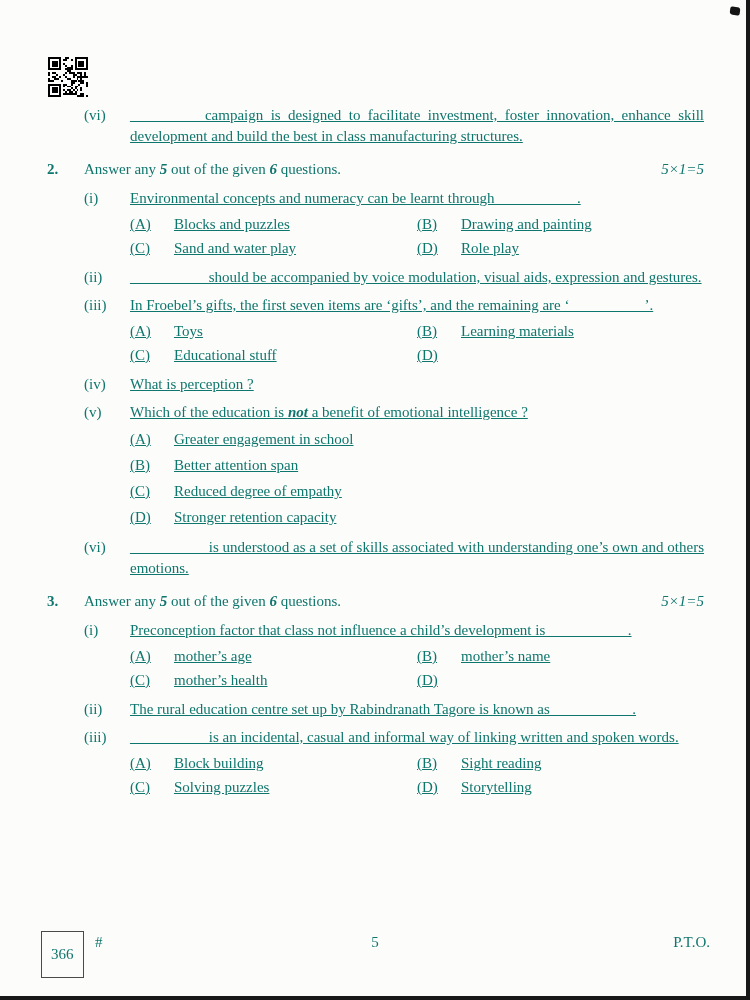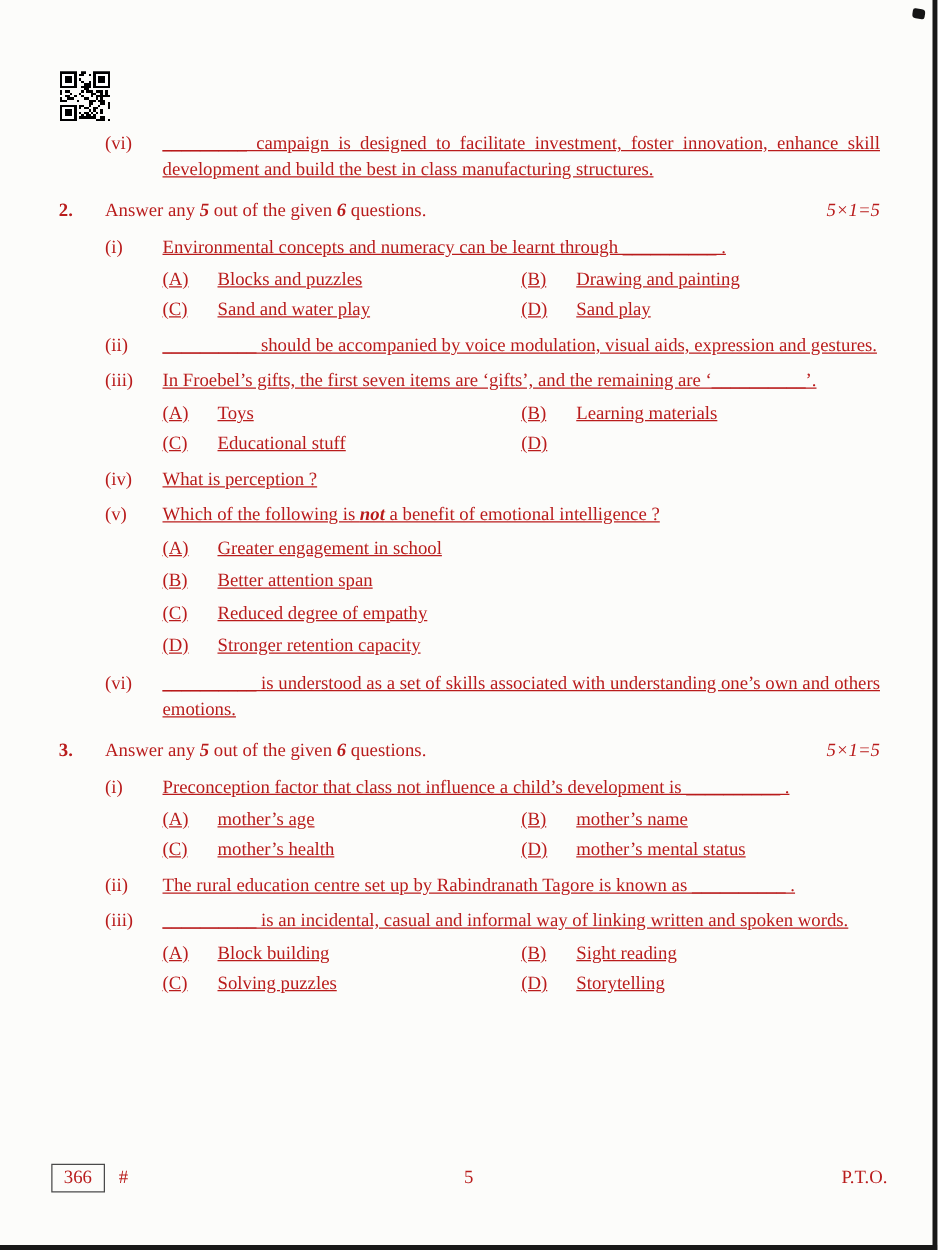--- a/index.html
+++ b/index.html
@@ -1,18 +1,18 @@
 <!DOCTYPE html>
 <html><head>
 <meta charset="utf-8">
 <style>
   html,body { margin:0; padding:0; background:#777; }
   .page {
     position:relative; width:750px; height:1000px; margin:0 auto;
-    background:#fcfcfa; color:#b91c1c; overflow:hidden;
+    background:#fcfcfa; color:#0f766e; overflow:hidden;
     font-family:"Liberation Serif","DejaVu Serif",serif;
     font-size:15px; line-height:21px;
   }
   .content { position:absolute; left:47px; right:46px; top:0; }
 
   .qr-wrap { width:40px; height:40px; margin:57px 0 8px 1px; }
 
   .q-row { display:flex; margin-left:37px; margin-bottom:7px; }
   .q-label { flex:0 0 46px; }
   .q-body { flex:1; min-width:0;text-decoration:underline; }
@@ -24,21 +24,21 @@
   .opt-label { flex:0 0 44px; }
 
   .section-head { display:flex; margin:12px 0 8px 0; }
   .sec-num { flex:0 0 37px; font-weight:bold; }
   .sec-text { }
   .sec-marks { margin-left:auto; font-style:italic; }
   .sec-text b { font-style:italic; }
   .em-not { font-weight:bold; font-style:italic; }
 
   .footer { position:absolute; left:0; right:0; top:931px; height:26px; }
-  .code-box { position:absolute; left:41px; top:0; border:1.5px solid #4a4a4a; padding:0 9px; line-height:21px; }
+  .code-box { position:absolute; left:41px; top:0; border:1.5px solid #4a4a4a; padding:12px 9px; line-height:21px; }
   .hash { position:absolute; left:95px; top:1px; }
   .page-num { position:absolute; left:0; right:0; top:1px; text-align:center; }
   .pto { position:absolute; right:40px; top:1px; }
 
   .scan-edge-right { position:absolute; right:0; top:0; width:4px; height:100%; background:#181818; }
   .scan-edge-bottom { position:absolute; left:0; bottom:0; width:100%; height:4px; background:#181818; }
   .scan-mark-top { position:absolute; top:7px; right:10px; width:10px; height:8px; background:#141414; border-radius:2px 3px 2px 3px; transform:rotate(8deg); }
 </style>
 </head>
 <body>
@@ -196,21 +196,21 @@
           <div class="opt">
               <span class="opt-label">(B)</span>
               <span class="opt-text">Drawing and painting</span>
             </div>
           <div class="opt">
               <span class="opt-label">(C)</span>
               <span class="opt-text">Sand and water play</span>
             </div>
           <div class="opt">
               <span class="opt-label">(D)</span>
-              <span class="opt-text">Sand play</span>
+              <span class="opt-text">Role play</span>
             </div>
         </div>
       </div>
     </div>
 
     <div class="q-row">
       <span class="q-label">(ii)</span>
       <div class="q-body">
         <div class="q-text">__________ should be accompanied by voice modulation, visual aids, expression and gestures.</div>
       </div>
@@ -243,21 +243,21 @@
     <div class="q-row">
       <span class="q-label">(iv)</span>
       <div class="q-body">
         <div class="q-text">What is perception ?</div>
       </div>
     </div>
 
     <div class="q-row">
       <span class="q-label">(v)</span>
       <div class="q-body">
-        <div class="q-text"><span>Which of the following is </span><span class="em-not">not</span><span> a benefit of emotional intelligence ?</span></div>
+        <div class="q-text"><span>Which of the education is </span><span class="em-not">not</span><span> a benefit of emotional intelligence ?</span></div>
         <div class="opts one-col">
           <div class="opt">
               <span class="opt-label">(A)</span>
               <span class="opt-text">Greater engagement in school</span>
             </div>
           <div class="opt">
               <span class="opt-label">(B)</span>
               <span class="opt-text">Better attention span</span>
             </div>
           <div class="opt">
@@ -297,21 +297,20 @@
           <div class="opt">
               <span class="opt-label">(B)</span>
               <span class="opt-text">mother’s name</span>
             </div>
           <div class="opt">
               <span class="opt-label">(C)</span>
               <span class="opt-text">mother’s health</span>
             </div>
           <div class="opt">
               <span class="opt-label">(D)</span>
-              <span class="opt-text">mother’s mental status</span>
             </div>
         </div>
       </div>
     </div>
 
     <div class="q-row">
       <span class="q-label">(ii)</span>
       <div class="q-body">
         <div class="q-text">The rural education centre set up by Rabindranath Tagore is known as __________ .</div>
       </div>

